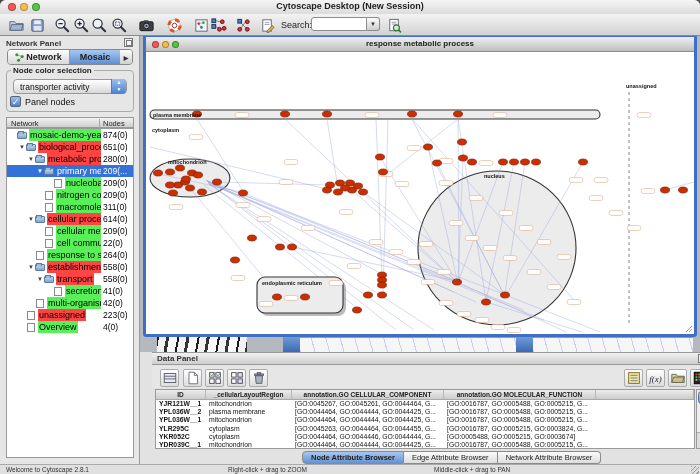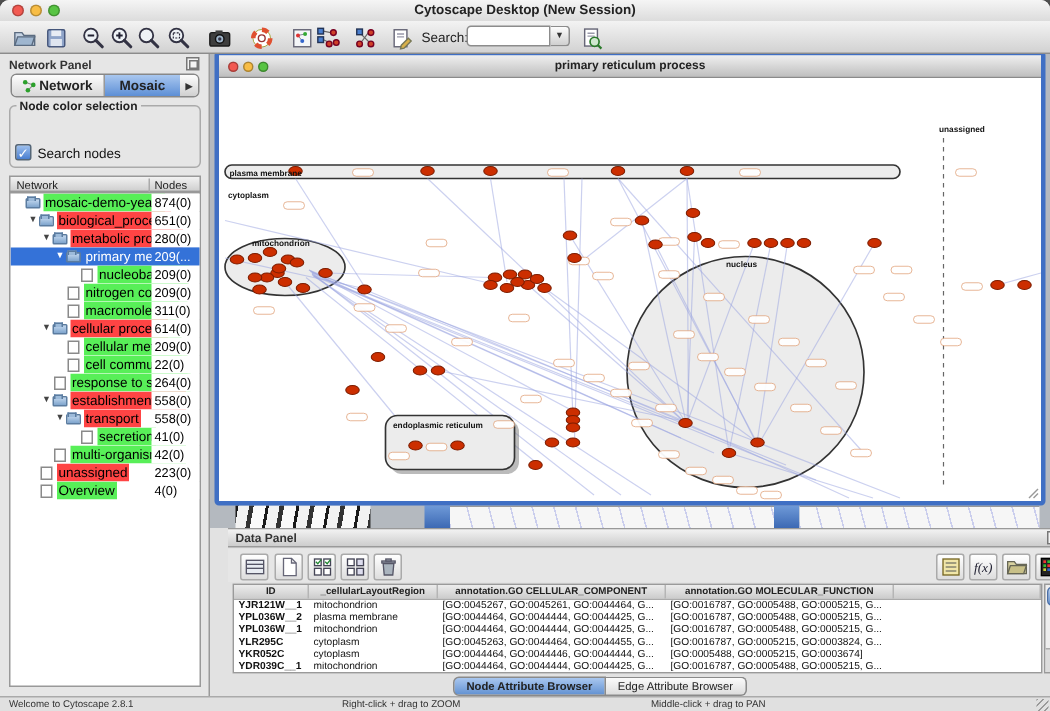--- a/index.html
+++ b/index.html
@@ -245,24 +245,28 @@
         </svg>
         <span>Network</span>
       </div>
       <div class="cp-tab mosaic">
         <span>Mosaic</span>
       </div>
       <div class="cp-tab more">▶</div>
     </div>
     <div class="groupbox">
       <span class="legend">Node color selection</span>
+      <div class="dropdown">
+        <span>transporter activity</span>
+        <div class="stepper">▲<br>▼</div>
+      </div>
     </div>
     <div class="checkrow">
       <div class="checkbox">✓</div>
-      <span class="checklabel">Search nodes</span>
+      <span class="checklabel">Panel nodes</span>
     </div>
     <div class="tree-head">
       <span class="c1">Network</span>
       <span class="c2">Nodes</span>
     </div>
     <div class="treebox" id="tree">
         <div class="trow" style="padding-left: 2px;">
           <span class="arr"></span>
           <span class="fold"></span>
           <span class="lbl hl-green">mosaic-demo-yeast</span>
@@ -372,21 +376,21 @@
     <div class="frag frag-blue" style="left:143px"></div>
     <div class="frag frag-light" style="left:160px;width:216px"></div>
     <div class="frag frag-blue" style="left:376px"></div>
     <div class="frag frag-light" style="left:393px;width:160px"></div>
 
     <div class="netwin">
       <div class="net-title">
         <div class="nlight" style="left:6px;background:#f25a52"></div>
         <div class="nlight" style="left:16px;background:#f8bd45"></div>
         <div class="nlight" style="left:26px;background:#58c443"></div>
-        <span class="t">primary reticulum process</span>
+        <span class="t">response metabolic process</span>
       </div>
       <div class="canvas">
         <svg id="net-svg" width="548" height="282" viewBox="0 0 548 282">
           <g id="compartments">
             <rect x="4" y="58" width="450" height="9" rx="4.5" class="comp"></rect>
             <ellipse cx="44" cy="126" rx="40" ry="19" class="comp"></ellipse>
             <ellipse cx="351" cy="196" rx="79" ry="77" class="comp"></ellipse>
             <line x1="483" y1="40" x2="483" y2="272" stroke="#666" stroke-width="0.8" stroke-dasharray="3 3"></line>
           </g>
           <g id="edges">
@@ -692,20 +696,21 @@
           </div>
         </div>
     </div>
     <div class="vscroll">
       <div class="vthumb"></div>
       <div class="varrows">▲<br>▼</div>
     </div>
     <div class="dp-tabs" id="dp-tabs">
         <div class="dp-tab sel">Node Attribute Browser</div>
         <div class="dp-tab">Edge Attribute Browser</div>
+        <div class="dp-tab">Network Attribute Browser</div>
       </div>
   </div>
 
   <div class="statusbar">
     <span style="left:6px">Welcome to Cytoscape 2.8.1</span>
     <span style="left:228px">Right-click + drag to ZOOM</span>
     <span style="left:434px">Middle-click + drag to PAN</span>
     <div class="grip"></div>
   </div>
 </div>

